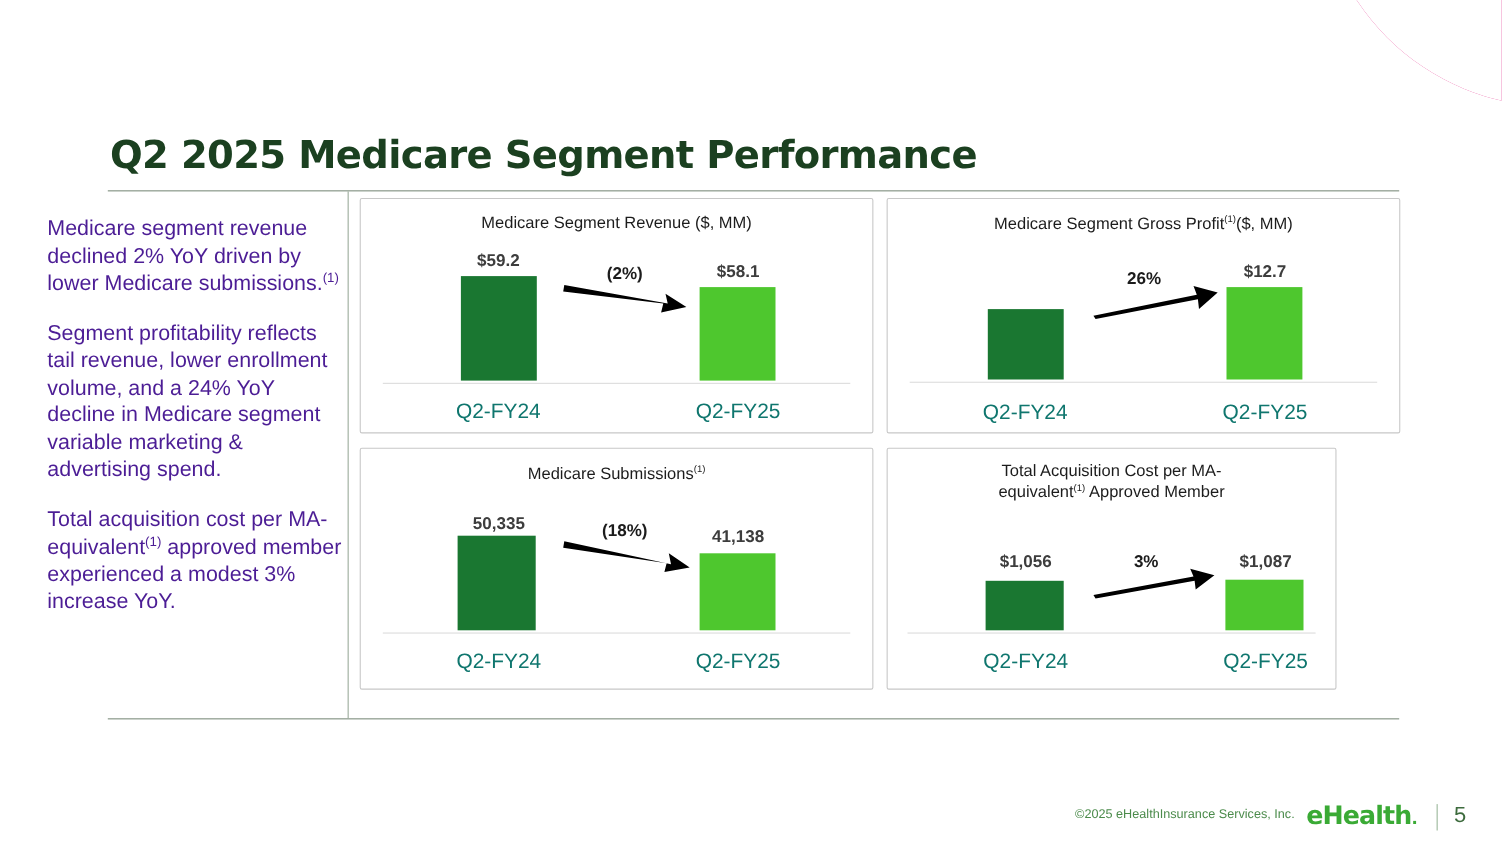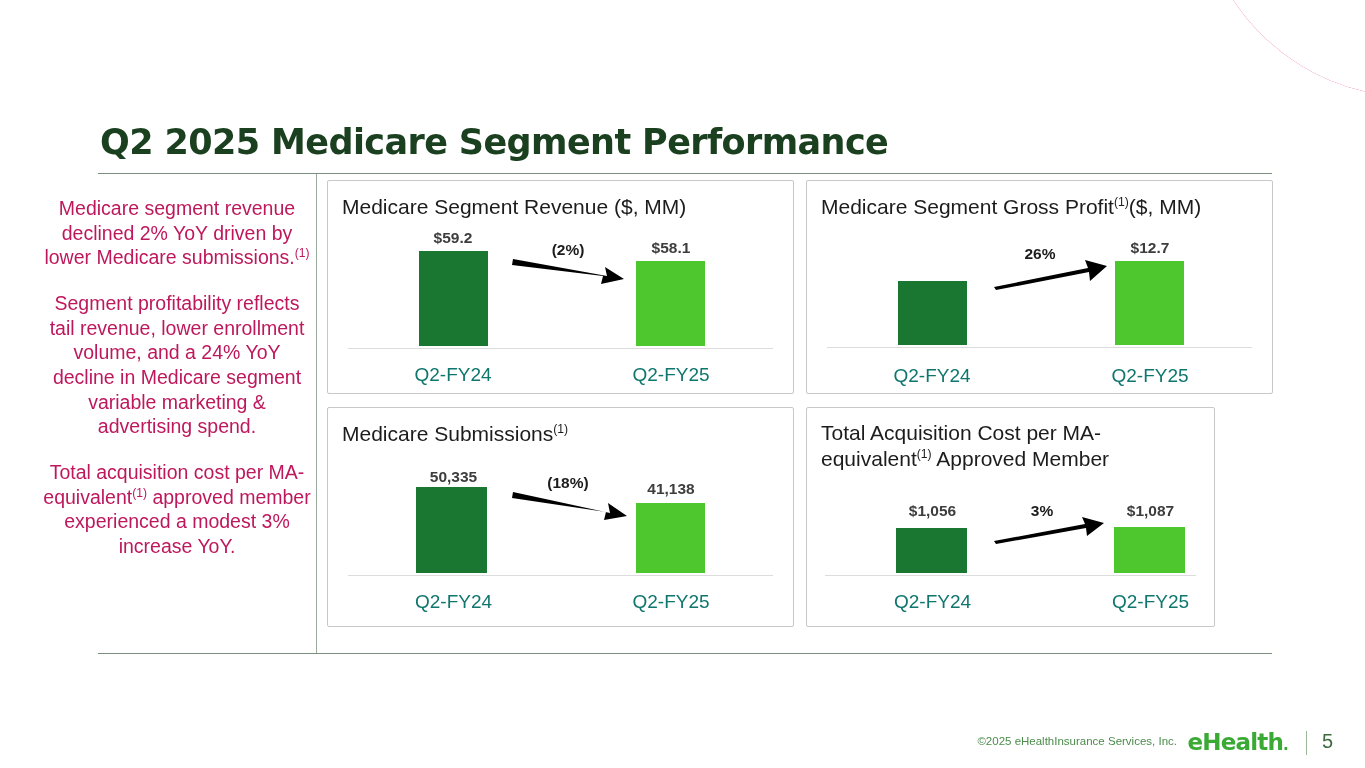--- a/index.html
+++ b/index.html
@@ -47,41 +47,41 @@
   }
   .rule-vert {
     position: absolute; left: 316px; top: 174px;
     width: 1px; height: 479px; background: #9bab9b;
   }
 
   
   .left-col {
     position: absolute; left: 43px; top: 196px;
     width: 268px;
-    font-size: 19.5px; line-height: 1.265; color: #be185d; text-align: center;
+    font-size: 19.5px; line-height: 1.265; color: #4c1d95;
   }
   .left-col p { margin-bottom: 21px; }
   .left-col sup { font-size: 0.62em; vertical-align: super; }
 
   
   .panel {
     position: absolute;
     border: 1px solid #c8c8c8;
     background: #fff;
     border-radius: 2px;
   }
   #panel-revenue   { left: 327px;  top: 180px; width: 467px; height: 214px; }
   #panel-profit    { left: 806px;  top: 180px; width: 467px; height: 214px; }
   #panel-subs      { left: 327px;  top: 407px; width: 467px; height: 220px; padding-left: 36px; }
   #panel-cost      { left: 806px;  top: 407px; width: 409px; height: 220px; }
 
   .panel-title {
     position: absolute; left: 0; right: 0; top: 13px;
-    text-align: left;
-    font-size: 21px; color: #1c1c1c; line-height: 1.22;
+    text-align: center;
+    font-size: 15px; color: #1c1c1c; line-height: 1.22;
     padding: 0 14px;
   }
   .panel-title.two-line { top: 12px; }
   .panel-title sup { font-size: 0.58em; vertical-align: super; }
 
   
   .plot { position: absolute; left: 0; right: 0; bottom: 0; top: 0; }
   .axis-line {
     position: absolute; height: 1px; background: #dcdcdc;
   }

